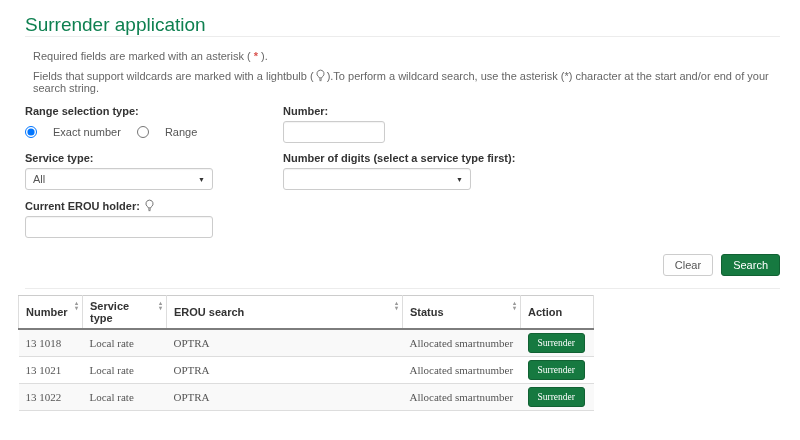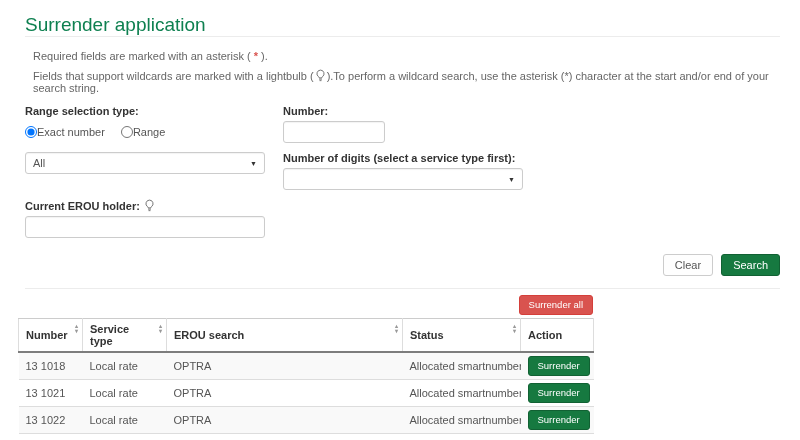--- a/index.html
+++ b/index.html
@@ -15,28 +15,28 @@
   hr.div { border:0; border-top:1px solid #ececec; margin:0; }
   .note { margin:13px 8px 0; color:#666; }
   .note.second { margin-top:7px; }
   .req-mark { color:var(--red,#d9534f); font-weight:bold; }
   .bulb { margin:0 2px; vertical-align:-2px; }
 
   .form-grid { display:grid; grid-template-columns:258px 260px; margin-top:11px; }
   .field { margin-bottom:9px; }
   .flabel { display:block; font-weight:bold; color:#333; margin-bottom:4px; }
   .radio-row { display:flex; align-items:center; gap:16px; height:22px; color:#555; }
-  .radio-row label { display:flex; align-items:flex-start; gap:0; }
+  .radio-row label { display:flex; align-items:flex-start; gap:16px; }
   input[type=radio]{ margin:0; width:12px; height:12px; }
   .tinput {
     height:22px; border:1px solid #ccc; border-radius:3px; background:#fff;
     padding:1px 6px; font-family:inherit; font-size:11px; color:#555;
     box-shadow:inset 0 1px 1px rgba(0,0,0,.05);
   }
-  .w100 { width:102px; } .w240 { width:240px; }
+  .w100 { width:102px; } .w240 { width:188px; }
   .fake-select {
     height:22px; border:1px solid #ccc; border-radius:3px; background:#fff;
     display:flex; align-items:center; justify-content:space-between;
     padding:0 7px; color:#555; cursor:pointer;
     box-shadow:inset 0 1px 1px rgba(0,0,0,.05);
   }
   .caret { font-size:7px; color:#333; }
 
   .actions { display:flex; justify-content:flex-end; gap:8px; margin:7px 0 12px; }
   .btn {
@@ -58,21 +58,21 @@
   col.c-status {width:118px;} col.c-action {width:73px;}
   th {
     text-align:left; font-weight:bold; color:#333; font-size:11px;
     border:1px solid #ddd; border-top:1px solid #ccc; border-bottom:2px solid #7d7d7d;
     padding:4px 14px 4px 7px; position:relative; height:22px; cursor:pointer;
   }
   th.no-sort { cursor:default; }
   .sort { position:absolute; right:4px; top:5px; display:flex; flex-direction:column;
           font-size:6px; line-height:5px; color:#999; }
   td { padding:3px 7px; border-bottom:1px solid #ddd; color:#555; font-size:11px; height:19px;
-       overflow:hidden; white-space:nowrap; }
+       overflow:hidden; white-space:nowrap;font-family:Liberation Serif, serif; }
   tbody tr:nth-child(odd){ background:#f9f9f9; }
 
   .cart {
     margin-left:18px; width:178px; background:#fcfcfc;
     border:1px solid #b9b9b9; box-shadow:1px 2px 2px rgba(0,0,0,.18);
     padding:7px 8px 7px 20px; font-weight:bold; color:#333; border-radius:1px;
   }
 </style>
 </head>
 <body>
@@ -101,20 +101,21 @@
           <span>Range</span>
         </label>
       </div>
     </div>
     <div class="field">
       <span class="flabel">Number:</span>
       <input class="tinput w100" value="" style="">
     </div>
 
     <div class="field">
+      <span class="flabel">Service type:</span>
       <div class="fake-select w240">
         <span>All</span>
         <span class="caret">▼</span>
       </div>
     </div>
     <div class="field">
       <span class="flabel">Number of digits (select a service type first):</span>
       <div class="fake-select w240">
         <span></span>
         <span class="caret">▼</span>
@@ -134,23 +135,20 @@
 
   <div class="actions">
     <button class="btn btn-default">Clear</button>
     <button class="btn btn-success">Search</button>
   </div>
 
   <hr class="div">
 
   <div class="main">
     <div class="left">
-      <div class="sa-row">
-        <button class="btn btn-danger btn-xs">Surrender all</button>
-      </div>
 
       <table class="grid">
         <colgroup>
             <col class="c-number">
             <col class="c-service">
             <col class="c-erou">
             <col class="c-status">
             <col class="c-action">
           </colgroup>
         <thead>

